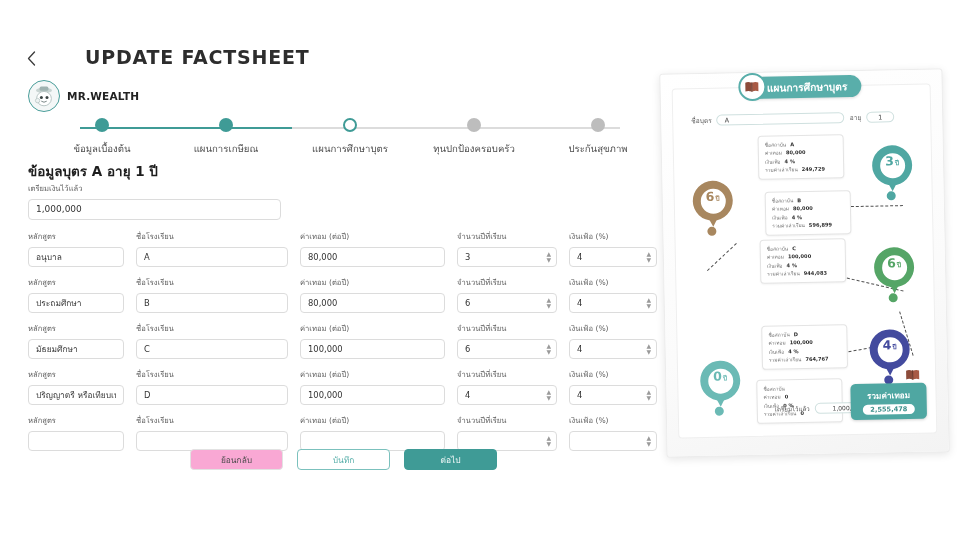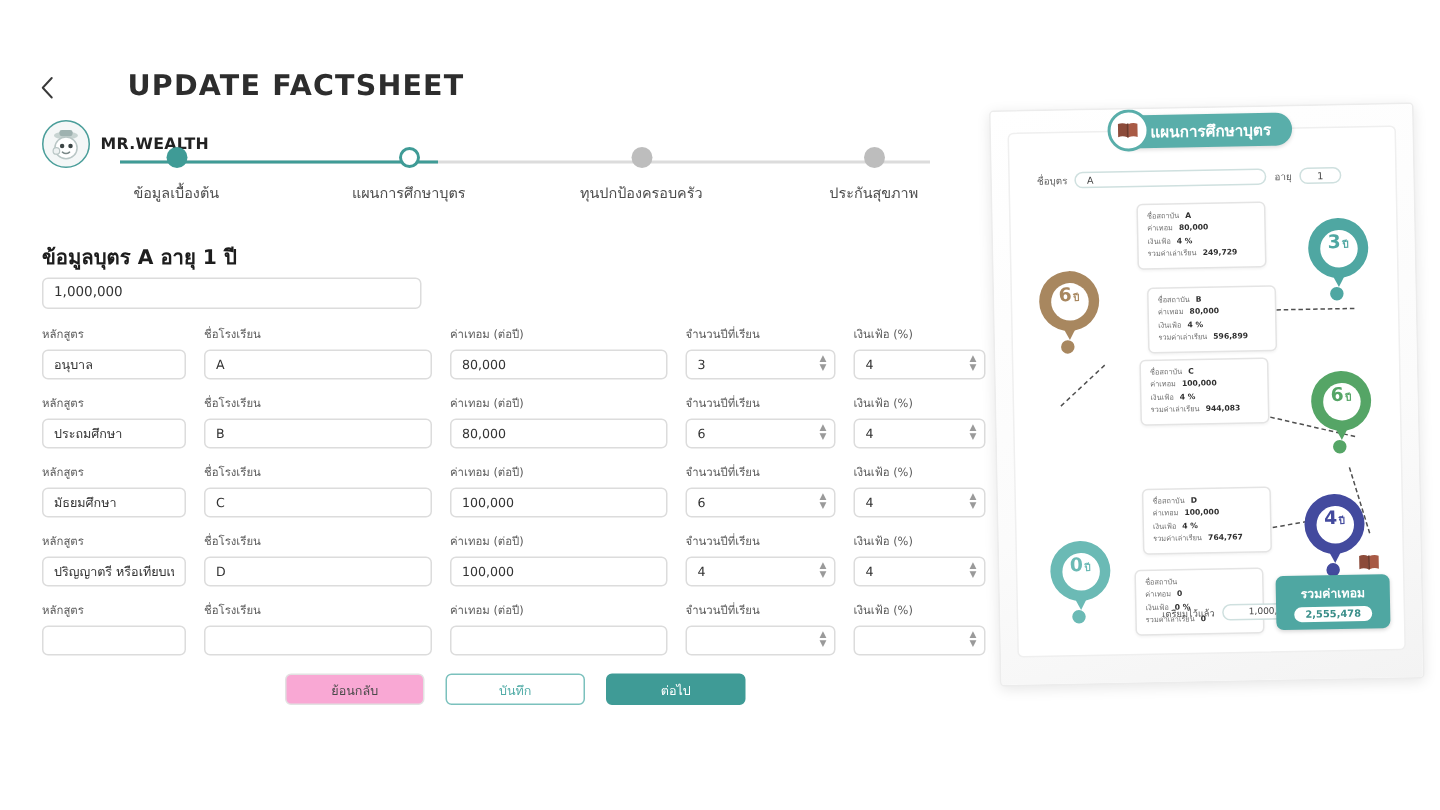--- a/index.html
+++ b/index.html
@@ -28,21 +28,21 @@
   .brand { position: absolute; left: 28px; top: 80px; display: flex; align-items: center; gap: 7px; }
   .brand-avatar {
     width: 32px; height: 32px; border-radius: 50%;
     border: 1.6px solid #4a9e9a; background: #f4f7f7;
     display: flex; align-items: center; justify-content: center;
     overflow: hidden; position: relative;
   }
   .brand-name { font-size: 10.5px; font-weight: 700; color: #222; letter-spacing: .2px; }
 
   
-  .stepper { position: absolute; left: 40px; top: 98px; width: 620px; height: 46px; }
+  .stepper { position: absolute; left: 40px; top: 118px; width: 620px; height: 46px; }
   .step-line {
     position: absolute; left: 40px; right: 40px; top: 9px;
     height: 2px; background: #dcdcdc;
   }
   .step-line-done {
     position: absolute; left: 40px; top: 9px; width: 212px;
     height: 2px; background: #3f9b96;
   }
   .steps { position: absolute; left: 0; top: 0; width: 100%; display: flex; }
   .step { flex: 1; display: flex; flex-direction: column; align-items: center; position: relative; }
@@ -218,39 +218,44 @@
   </div>
 
   <div class="stepper">
     <div class="step-line"></div>
     <div class="step-line-done"></div>
     <div class="steps" id="steps-container">
         <div class="step done">
           <div class="step-dot"></div>
           <div class="step-label">ข้อมูลเบื้องต้น</div>
         </div>
+        <div class="step done">
+          <div class="step-dot"></div>
+          <div class="step-label">แผนการเกษียณ</div>
+        </div>
         <div class="step current">
           <div class="step-dot"></div>
           <div class="step-label">แผนการศึกษาบุตร</div>
         </div>
         <div class="step todo">
           <div class="step-dot"></div>
           <div class="step-label">ทุนปกป้องครอบครัว</div>
         </div>
         <div class="step todo">
           <div class="step-dot"></div>
           <div class="step-label">ประกันสุขภาพ</div>
         </div>
       </div>
   </div>
 
   <div class="form-wrap">
     <div class="section-title">ข้อมูลบุตร A อายุ 1 ปี</div>
 
     <div class="saved-row">
+      <label class="fld-label">เตรียมเงินไว้แล้ว</label>
       <input class="inp" type="text" value="1,000,000" style="">
     </div>
 
     <div id="rows-container">
         <div class="grid-row">
           <div class="col-course">
             <label class="fld-label">หลักสูตร</label>
             <div class="spinner-wrap"><input class="inp" type="text" value="อนุบาล" style=""></div>
           </div>
           <div class="col-school">

